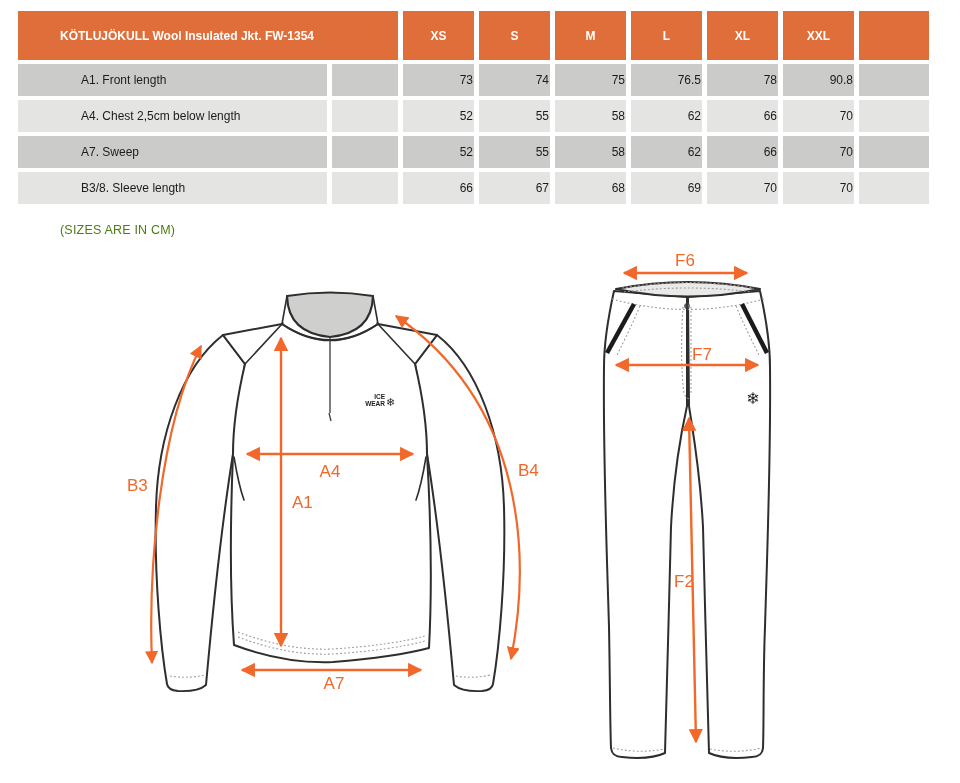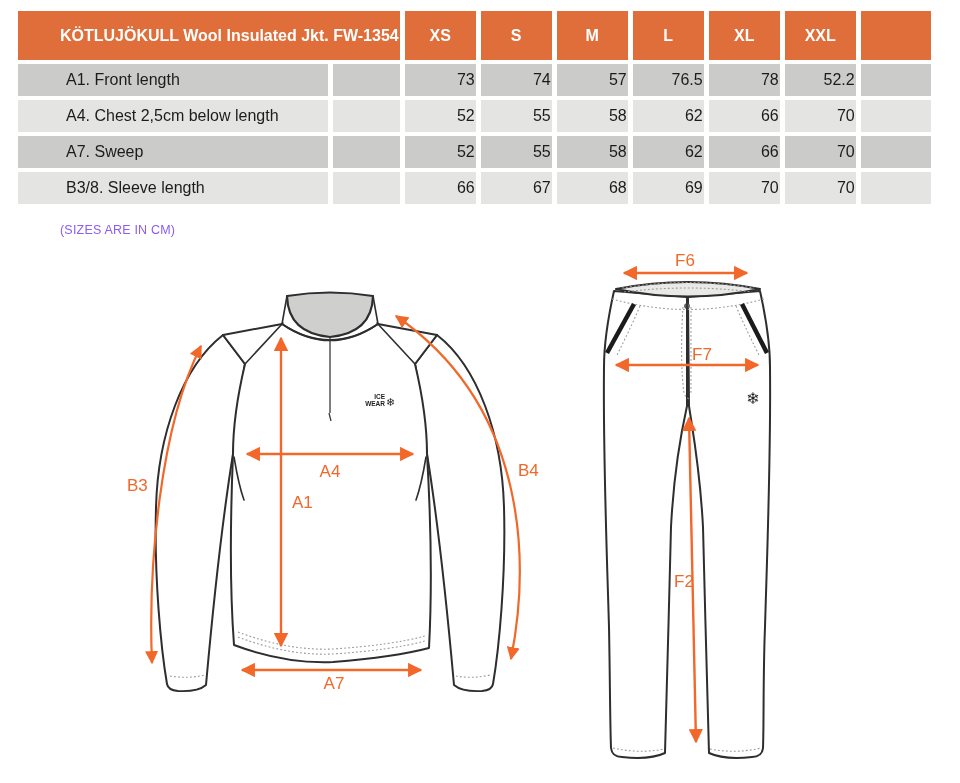--- a/index.html
+++ b/index.html
@@ -6,33 +6,33 @@
   body{
     width:960px;height:783px;background:#ffffff;position:relative;overflow:hidden;
     font-family:"Liberation Sans",sans-serif;
   }
   .page{position:relative;width:960px;height:783px;}
   
   table.size-table{
     border-collapse:separate;border-spacing:5px 4px;
     margin:7px 0 0 13px;table-layout:fixed;
   }
-  table.size-table td{font-size:16px;overflow:hidden;white-space:nowrap;}
+  table.size-table td{font-size:12px;overflow:hidden;white-space:nowrap;}
   tr.head td{
     background:#DF6E3A;color:#ffffff;font-weight:bold;
     height:47px;text-align:center;vertical-align:middle;
   }
   tr.head td.title{text-align:left;padding-left:42px;}
   tr.body-row td{height:30px;text-align:right;vertical-align:middle;color:#1c1c1c;}
-  tr.body-row td.lbl{text-align:left;padding-left:48px;}
+  tr.body-row td.lbl{text-align:left;padding-left:63px;}
   tr.dark td{background:#CBCBC9;}
   tr.light td{background:#E4E4E2;}
   
   .note{
-    margin:15px 0 0 60px;color:#8b5cf6;font-size:12.5px;letter-spacing:.2px;
+    margin:15px 0 0 60px;color:#4d7c0f;font-size:12.5px;letter-spacing:.2px;
   }
   
   svg.diagrams{position:absolute;left:0;top:0;width:960px;height:783px;}
   .garment{fill:#ffffff;stroke:#2e2e2e;stroke-width:2;stroke-linejoin:round;}
   .seam{fill:none;stroke:#2e2e2e;stroke-width:1.6;stroke-linecap:round;}
   .stitch{fill:none;stroke:#9a9a9a;stroke-width:1.1;stroke-dasharray:1.8 2.2;}
   .arrow{fill:none;stroke:#F1682A;stroke-width:2.4;}
   .arrow-thin{fill:none;stroke:#F1682A;stroke-width:2.2;}
   .mlabel{fill:#F1682A;font-size:17px;font-family:"Liberation Sans",sans-serif;}
   .logo-text{fill:#222;font-weight:bold;font-family:"Liberation Sans",sans-serif;}
@@ -63,24 +63,24 @@
       <td>L</td>
       <td>XL</td>
       <td>XXL</td>
       <td></td>
     </tr>
     <tr class="body-row dark">
       <td class="lbl">A1. Front length</td>
       <td></td>
       <td>73</td>
       <td>74</td>
-      <td>57</td>
+      <td>75</td>
       <td>76.5</td>
       <td>78</td>
-      <td>52.2</td>
+      <td>90.8</td>
       <td></td>
     </tr>
     <tr class="body-row light">
       <td class="lbl">A4. Chest 2,5cm below length</td>
       <td></td>
       <td>52</td>
       <td>55</td>
       <td>58</td>
       <td>62</td>
       <td>66</td>

